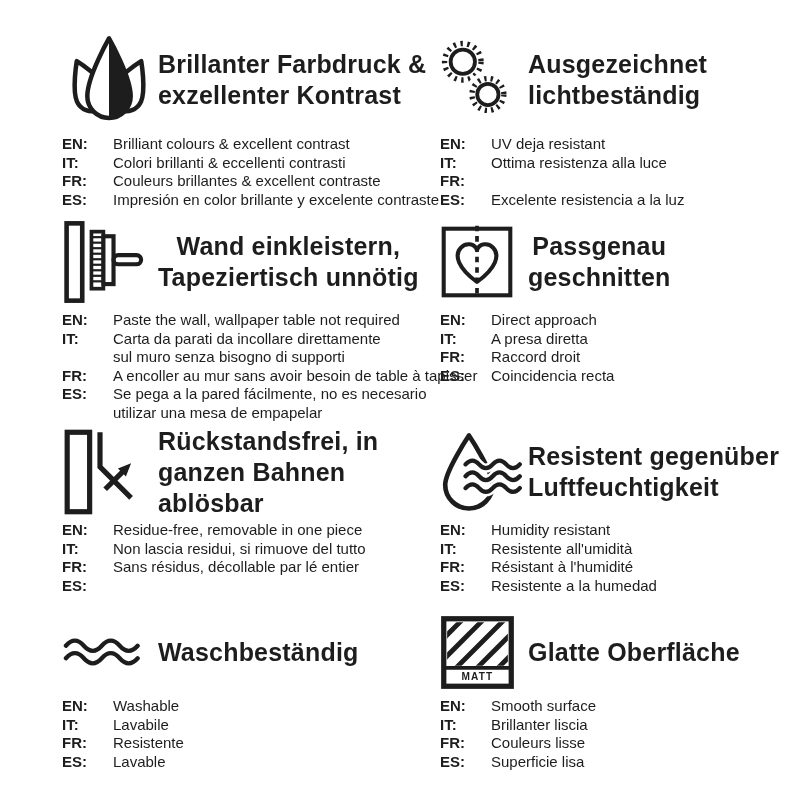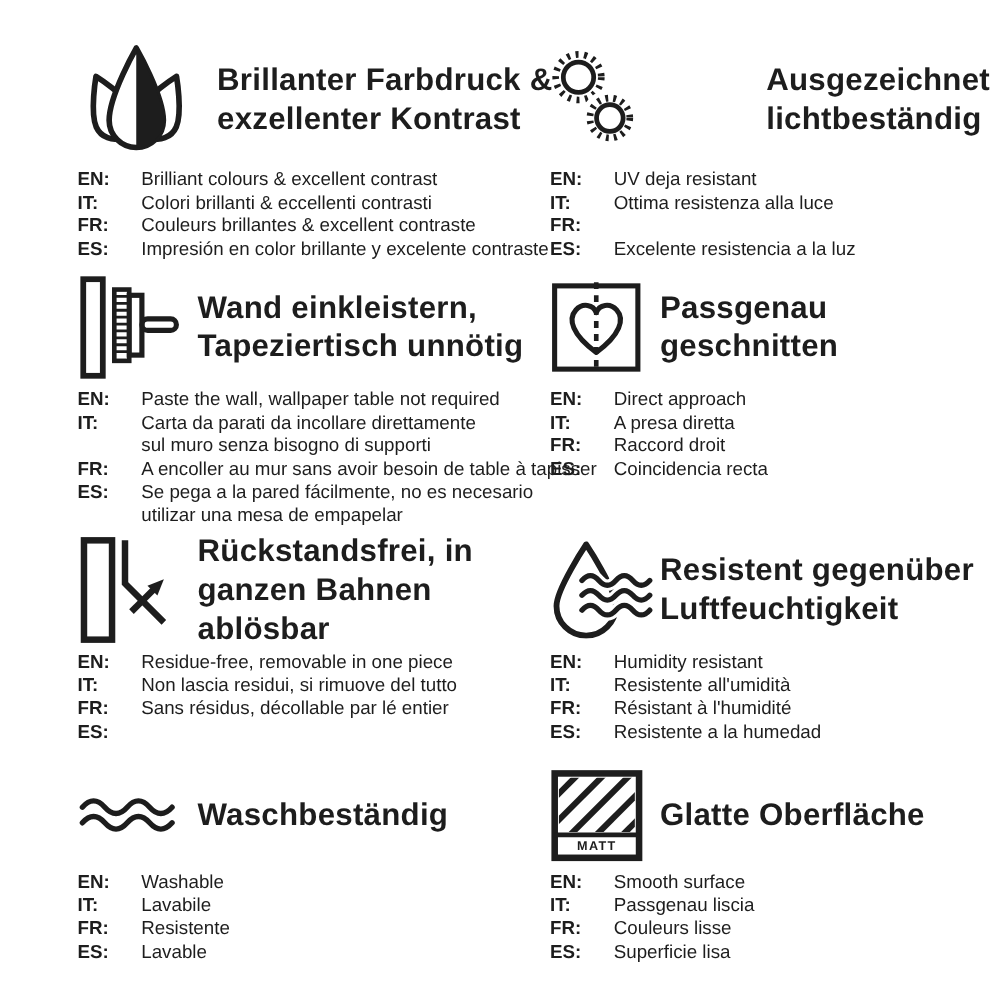--- a/index.html
+++ b/index.html
@@ -6,21 +6,21 @@
   .canvas {
     position:relative; width:800px; height:800px; background:#ffffff;
     font-family:"Liberation Sans", sans-serif; color:#1d1d1d; overflow:hidden;
   }
   .feature { position:absolute; }
   .col-left  { left:62px;  width:380px; }
   .col-right { left:440px; width:352px; }
   .row1 { top:30px; }  .row2 { top:218px; }
   .row3 { top:428px; } .row4 { top:612px; }
   .head { display:flex; align-items:center; }
-  .row1 .head { height:100px;justify-content:space-between; } .row2 .head { height:88px; }
+  .row1 .head { height:100px; } .row2 .head { height:88px;text-align:center; }
   .row3 .head { height:88px; }  .row4 .head { height:80px; }
   .iconbox { flex:0 0 auto; display:flex; align-items:center; }
   .col-left  .iconbox { width:96px; }
   .col-right .iconbox { width:88px; }
   .iconbox svg { display:block; }
   .title {
     margin:0; font-size:25px; line-height:31px; font-weight:700;
     letter-spacing:0.2px; white-space:pre-line; color:#1d1d1d;
   }
   .langs { margin-top:5px; }
@@ -305,21 +305,21 @@
       </div>
       <h2 class="title">Glatte Oberfläche</h2>
     </div>
     <div class="langs">
       <div class="lang-row">
           <span class="lang-label">EN:</span>
           <span class="lang-text">Smooth surface</span>
         </div>
       <div class="lang-row">
           <span class="lang-label">IT:</span>
-          <span class="lang-text">Passgenau liscia</span>
+          <span class="lang-text">Brillanter liscia</span>
         </div>
       <div class="lang-row">
           <span class="lang-label">FR:</span>
           <span class="lang-text">Couleurs lisse</span>
         </div>
       <div class="lang-row">
           <span class="lang-label">ES:</span>
           <span class="lang-text">Superficie lisa</span>
         </div>
     </div>

